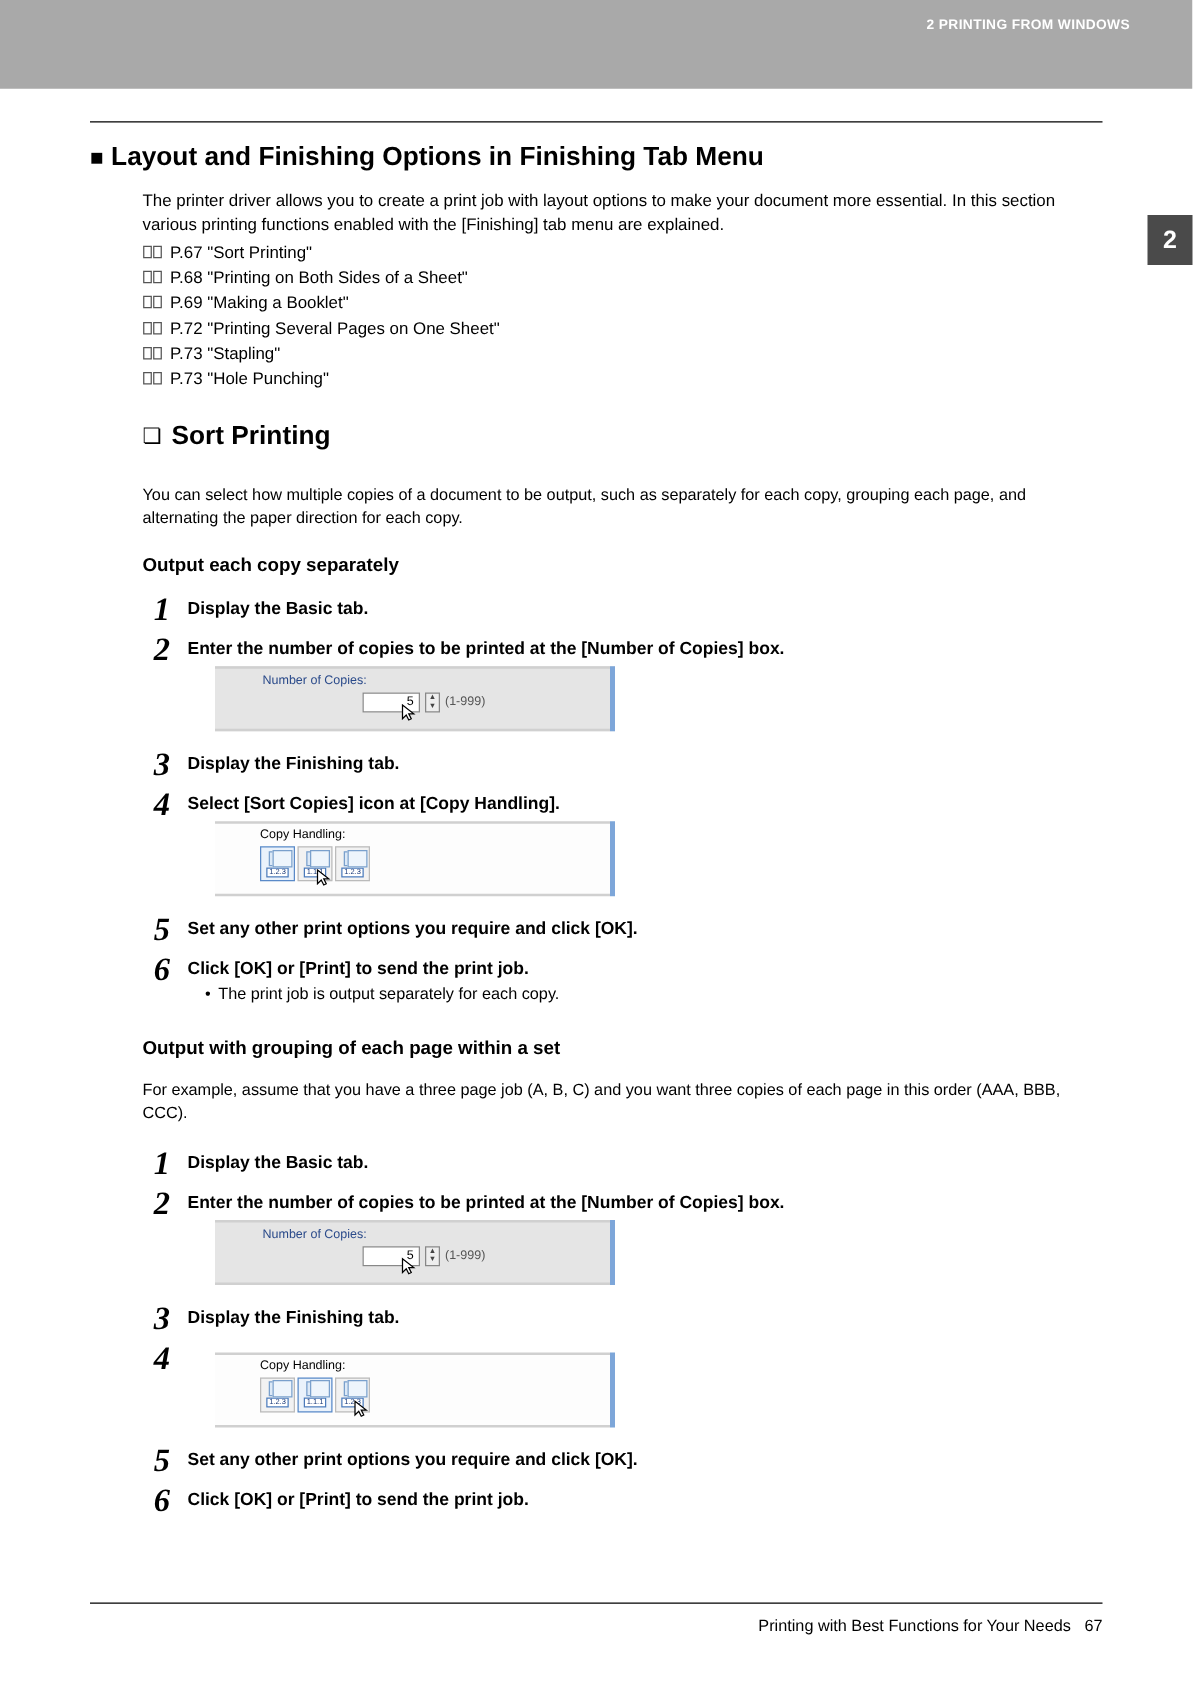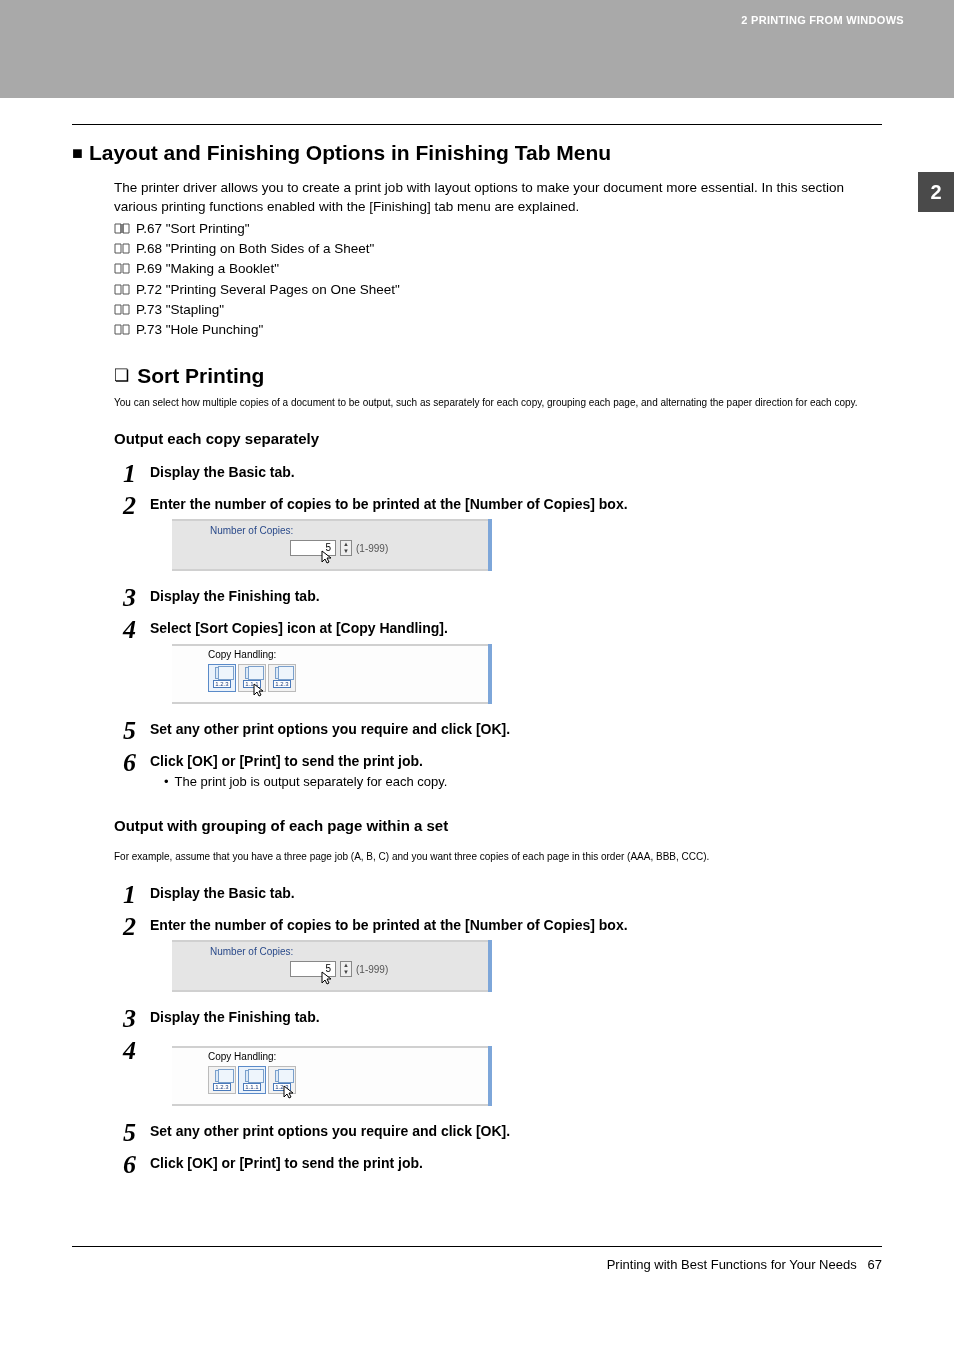--- a/index.html
+++ b/index.html
@@ -1,31 +1,31 @@
 <!DOCTYPE html>
 <html><head>
 <meta charset="utf-8">
 <style>
   * { margin: 0; padding: 0; box-sizing: border-box; }
   body { font-family: Arial, Helvetica, sans-serif; background: #fff; color: #000; width: 954px; }
-  .header-bar { background: #a9a9a9; height: 98px; position: relative; }
+  .header-bar { background: #a9a9a9; height: 71px; position: relative; }
   .header-crumb { position: absolute; right: 50px; top: 14px; font-size: 11px; font-weight: bold; color: #fff; letter-spacing: 0.3px; }
   .side-tab { position: absolute; right: 0; top: 172px; background: #4a4a4a; color: #fff; width: 36px; height: 40px; text-align: center; line-height: 40px; font-size: 20px; font-weight: bold; }
   .content { padding: 30px 72px 20px 72px; }
   .rule { border-top: 1px solid #000; margin-bottom: 16px; margin-top: -4px; }
   .h-main { font-size: 21px; font-weight: bold; margin-bottom: 14px; display: flex; align-items: center; gap: 6px; }
   .h-main::before { content: "■"; font-size: 18px; }
   .intro { font-size: 13.5px; line-height: 1.4; margin-left: 42px; margin-bottom: 2px; }
   .ref-list { margin-left: 42px; font-size: 13.5px; line-height: 1.5; margin-bottom: 24px; }
   .ref-item { display: flex; align-items: center; gap: 6px; }
   .book-icon { display: inline-block; width: 16px; height: 12px; }
   .book-icon svg { display: block; }
-  .h-sub { font-size: 21px; font-weight: bold; margin-left: 42px; margin-bottom: 8px; display: flex; align-items: center; gap: 8px; }
+  .h-sub { font-size: 21px; font-weight: bold; margin-left: 42px; margin-bottom: 26px; display: flex; align-items: center; gap: 8px; }
   .h-sub::before { content: "❏"; font-size: 17px; font-weight: normal; position: relative; top: -1px; }
-  .para { font-size: 10px; line-height: 1.4; margin-left: 42px; margin-bottom: 20px; }
+  .para { font-size: 13px; line-height: 1.4; margin-left: 42px; margin-bottom: 20px; }
   .h-sec { font-size: 15px; font-weight: bold; margin-left: 42px; margin-bottom: 16px; }
   .steps { margin-left: 42px; }
   .step { display: flex; align-items: flex-start; gap: 14px; margin-bottom: 6px; }
   .step-num { font-family: "Times New Roman", serif; font-size: 26px; font-weight: bold; font-style: italic; min-width: 22px; text-align: right; line-height: 1; position: relative; top: -2px; }
   .step-body { flex: 1; }
   .step-title { font-size: 14px; font-weight: bold; line-height: 1.3; }
   .sub-bullet { font-size: 13px; margin-left: 14px; margin-top: 4px; display: flex; gap: 6px; }
   .sub-bullet::before { content: "•"; }
   .shot { margin: 6px 0 10px 22px; width: 320px; height: 52px; border-right: 4px solid #7da6d9; background: #e5e5e5; position: relative; font-size: 10px; color: #2a4a8a; }
   .shot-inner { border-top: 2px solid #d0d0d0; border-bottom: 2px solid #d0d0d0; height: 100%; padding: 4px 12px 2px 38px; position: relative; }

